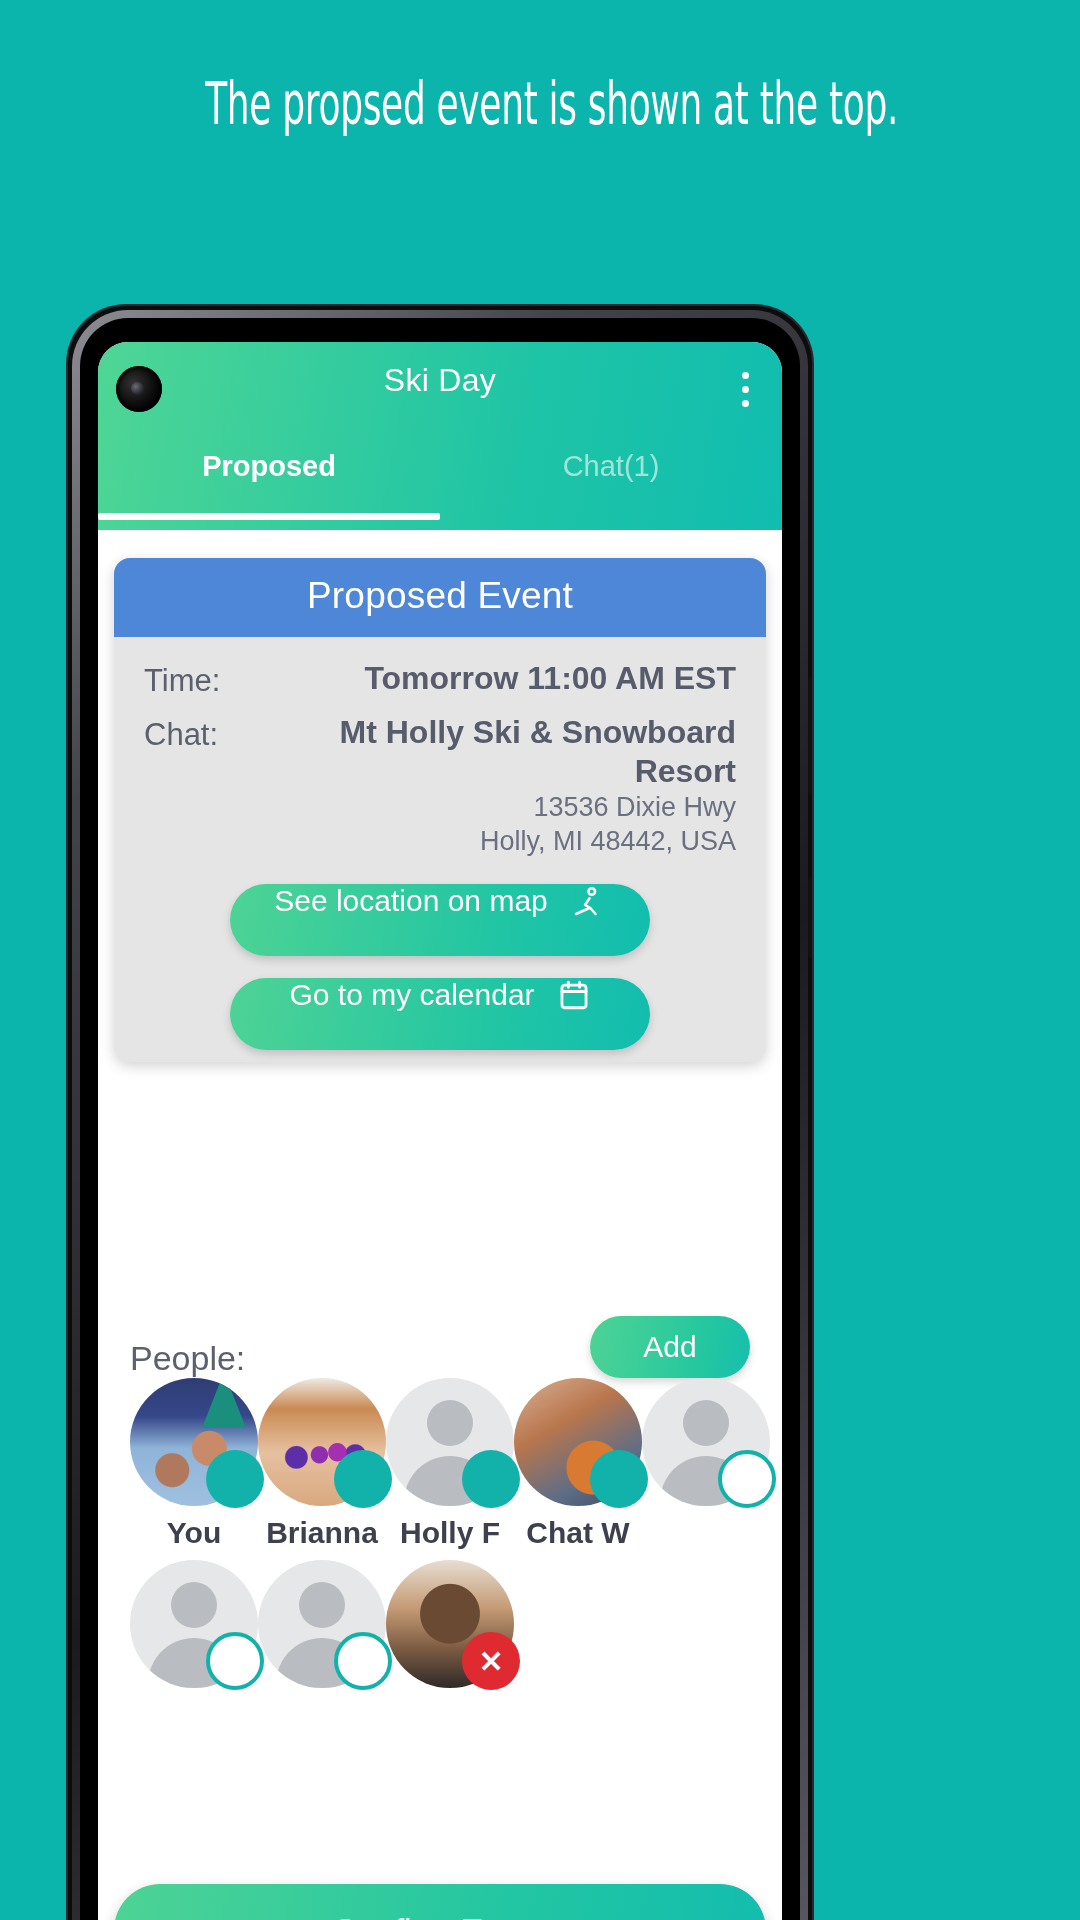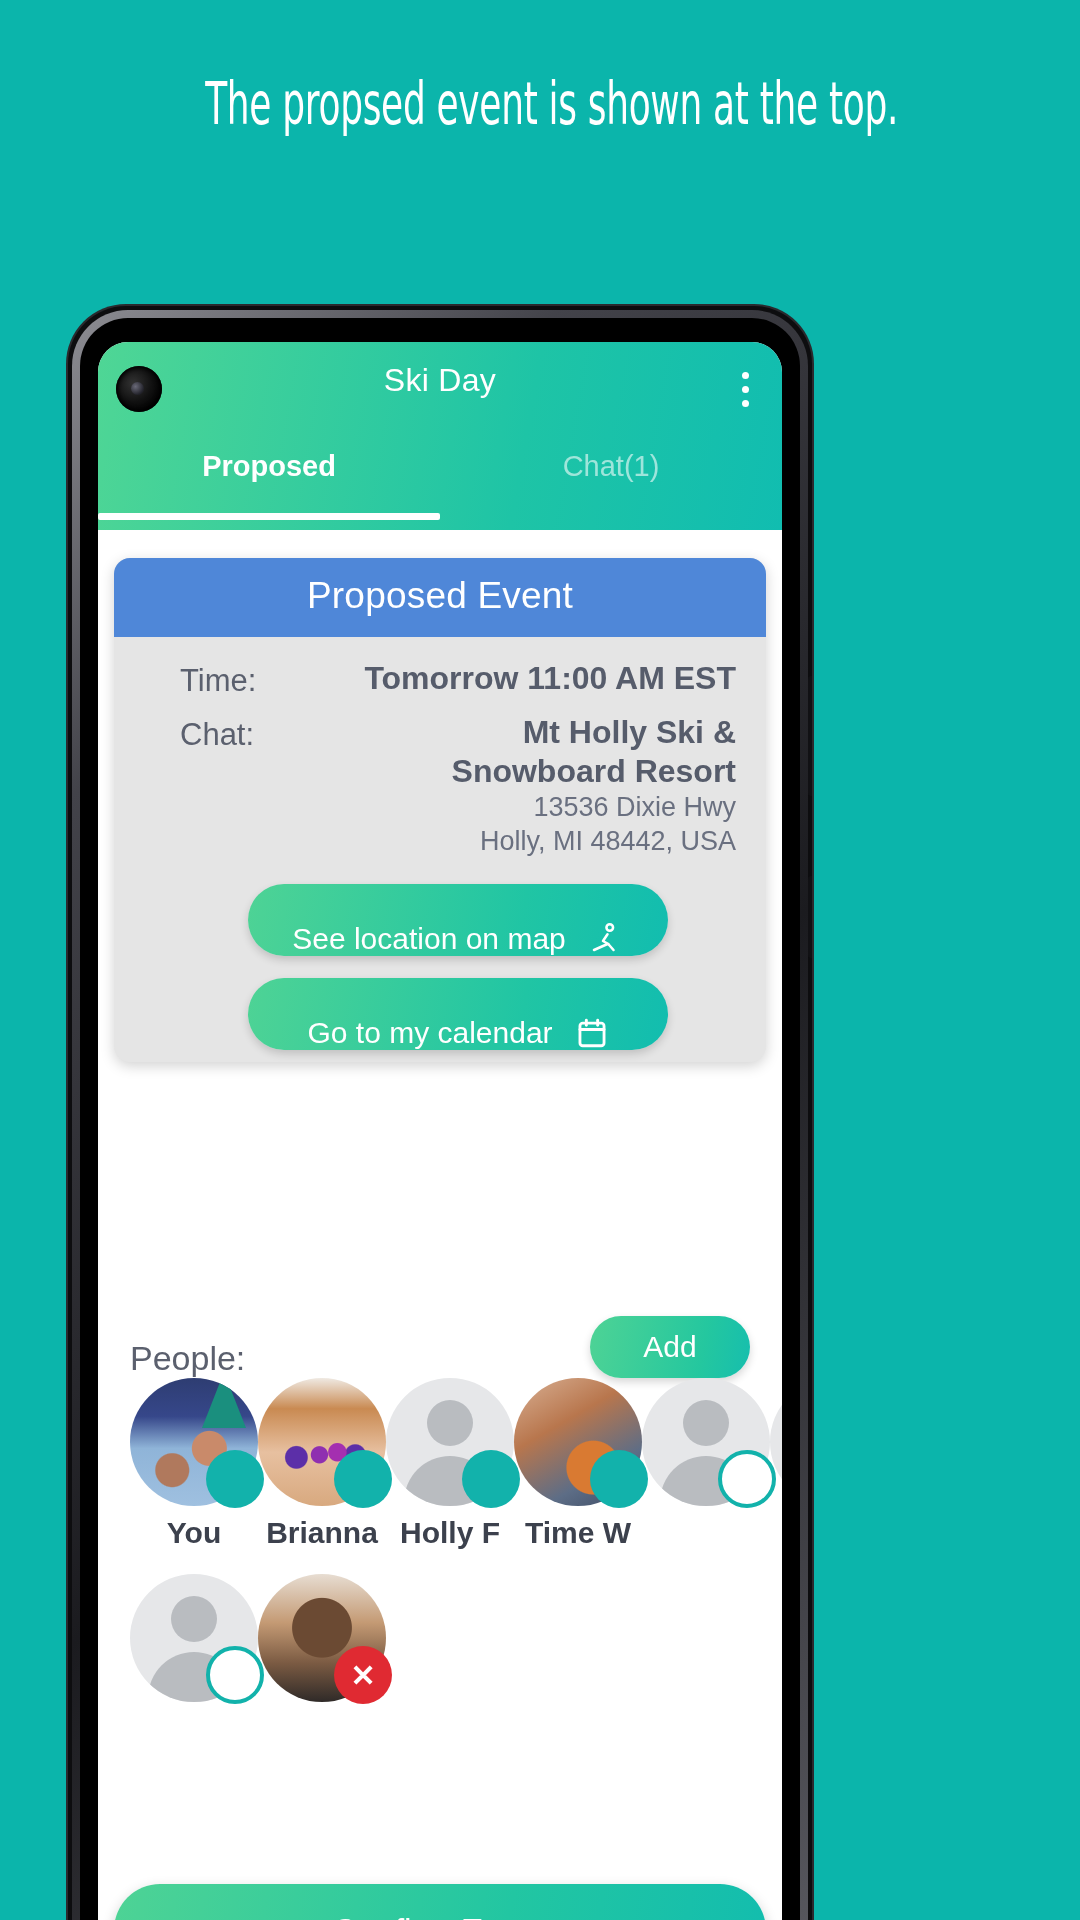--- a/index.html
+++ b/index.html
@@ -149,21 +149,21 @@
   }
   .event-card-header {
     background: #4f87d8;
     color: #ffffff;
     text-align: center;
     font-size: 37px;
     font-weight: 400;
     padding: 17px 0 20px;
     letter-spacing: 0.2px;
   }
-  .event-card-body { padding: 22px 30px 12px; margin-left: 36px; }
+  .event-card-body { padding: 22px 30px 12px; }
 
   .kv-row {
     display: flex;
     align-items: flex-start;
     margin-bottom: 14px;
   }
   .kv-label {
     width: 160px;
     flex: 0 0 160px;
     font-size: 31px;
@@ -182,21 +182,21 @@
   .addr-line {
     text-align: right;
     font-size: 27px;
     color: #6a7080;
     font-weight: 400;
     line-height: 1.24;
   }
 
   .pill-btn {
     display: flex;
-    align-items: flex-end;
+    align-items: flex-start;
     justify-content: center;
     gap: 22px;
     width: 420px;
     margin: 0 auto;
     height: 72px;
     border-radius: 36px;
     background: linear-gradient(100deg, #4ed395 0%, #20c5a4 65%, #12bdaf 100%);
     color: #ffffff;
     font-size: 30px;
     box-shadow: 0 4px 9px rgba(0,0,0,0.16);
@@ -229,22 +229,22 @@
     background: linear-gradient(100deg, #4ed395 0%, #24c79f 70%, #16beae 100%);
     color: #ffffff;
     font-size: 30px;
     display: flex; align-items: center; justify-content: center;
     box-shadow: 0 4px 9px rgba(0,0,0,0.16);
     cursor: pointer;
   }
 
   .people-grid {
     display: grid;
-    grid-template-columns: repeat(6, 1fr);
-    row-gap: 24px;
+    grid-template-columns: repeat(5, 1fr);
+    row-gap: 10px;
   }
   .person { display: flex; flex-direction: column; align-items: center; }
   .avatar-wrap {
     position: relative;
     width: 128px; height: 128px;
   }
   .avatar {
     width: 128px; height: 128px;
     border-radius: 50%;
     overflow: hidden;
@@ -446,21 +446,21 @@
               <div class="badge"></div>
             </div>
             <div class="person-name">Holly F</div>
           </div>
 
           <div class="person">
             <div class="avatar-wrap">
               <div class="avatar ph-ryan"></div>
               <div class="badge"></div>
             </div>
-            <div class="person-name">Time W</div>
+            <div class="person-name">Chat W</div>
           </div>
 
           <div class="person">
             <div class="avatar-wrap">
               <div class="avatar">
                 <div class="ph-head"></div>
                   <div class="ph-body"></div>
               </div>
               <div class="badge pending"></div>
             </div>

